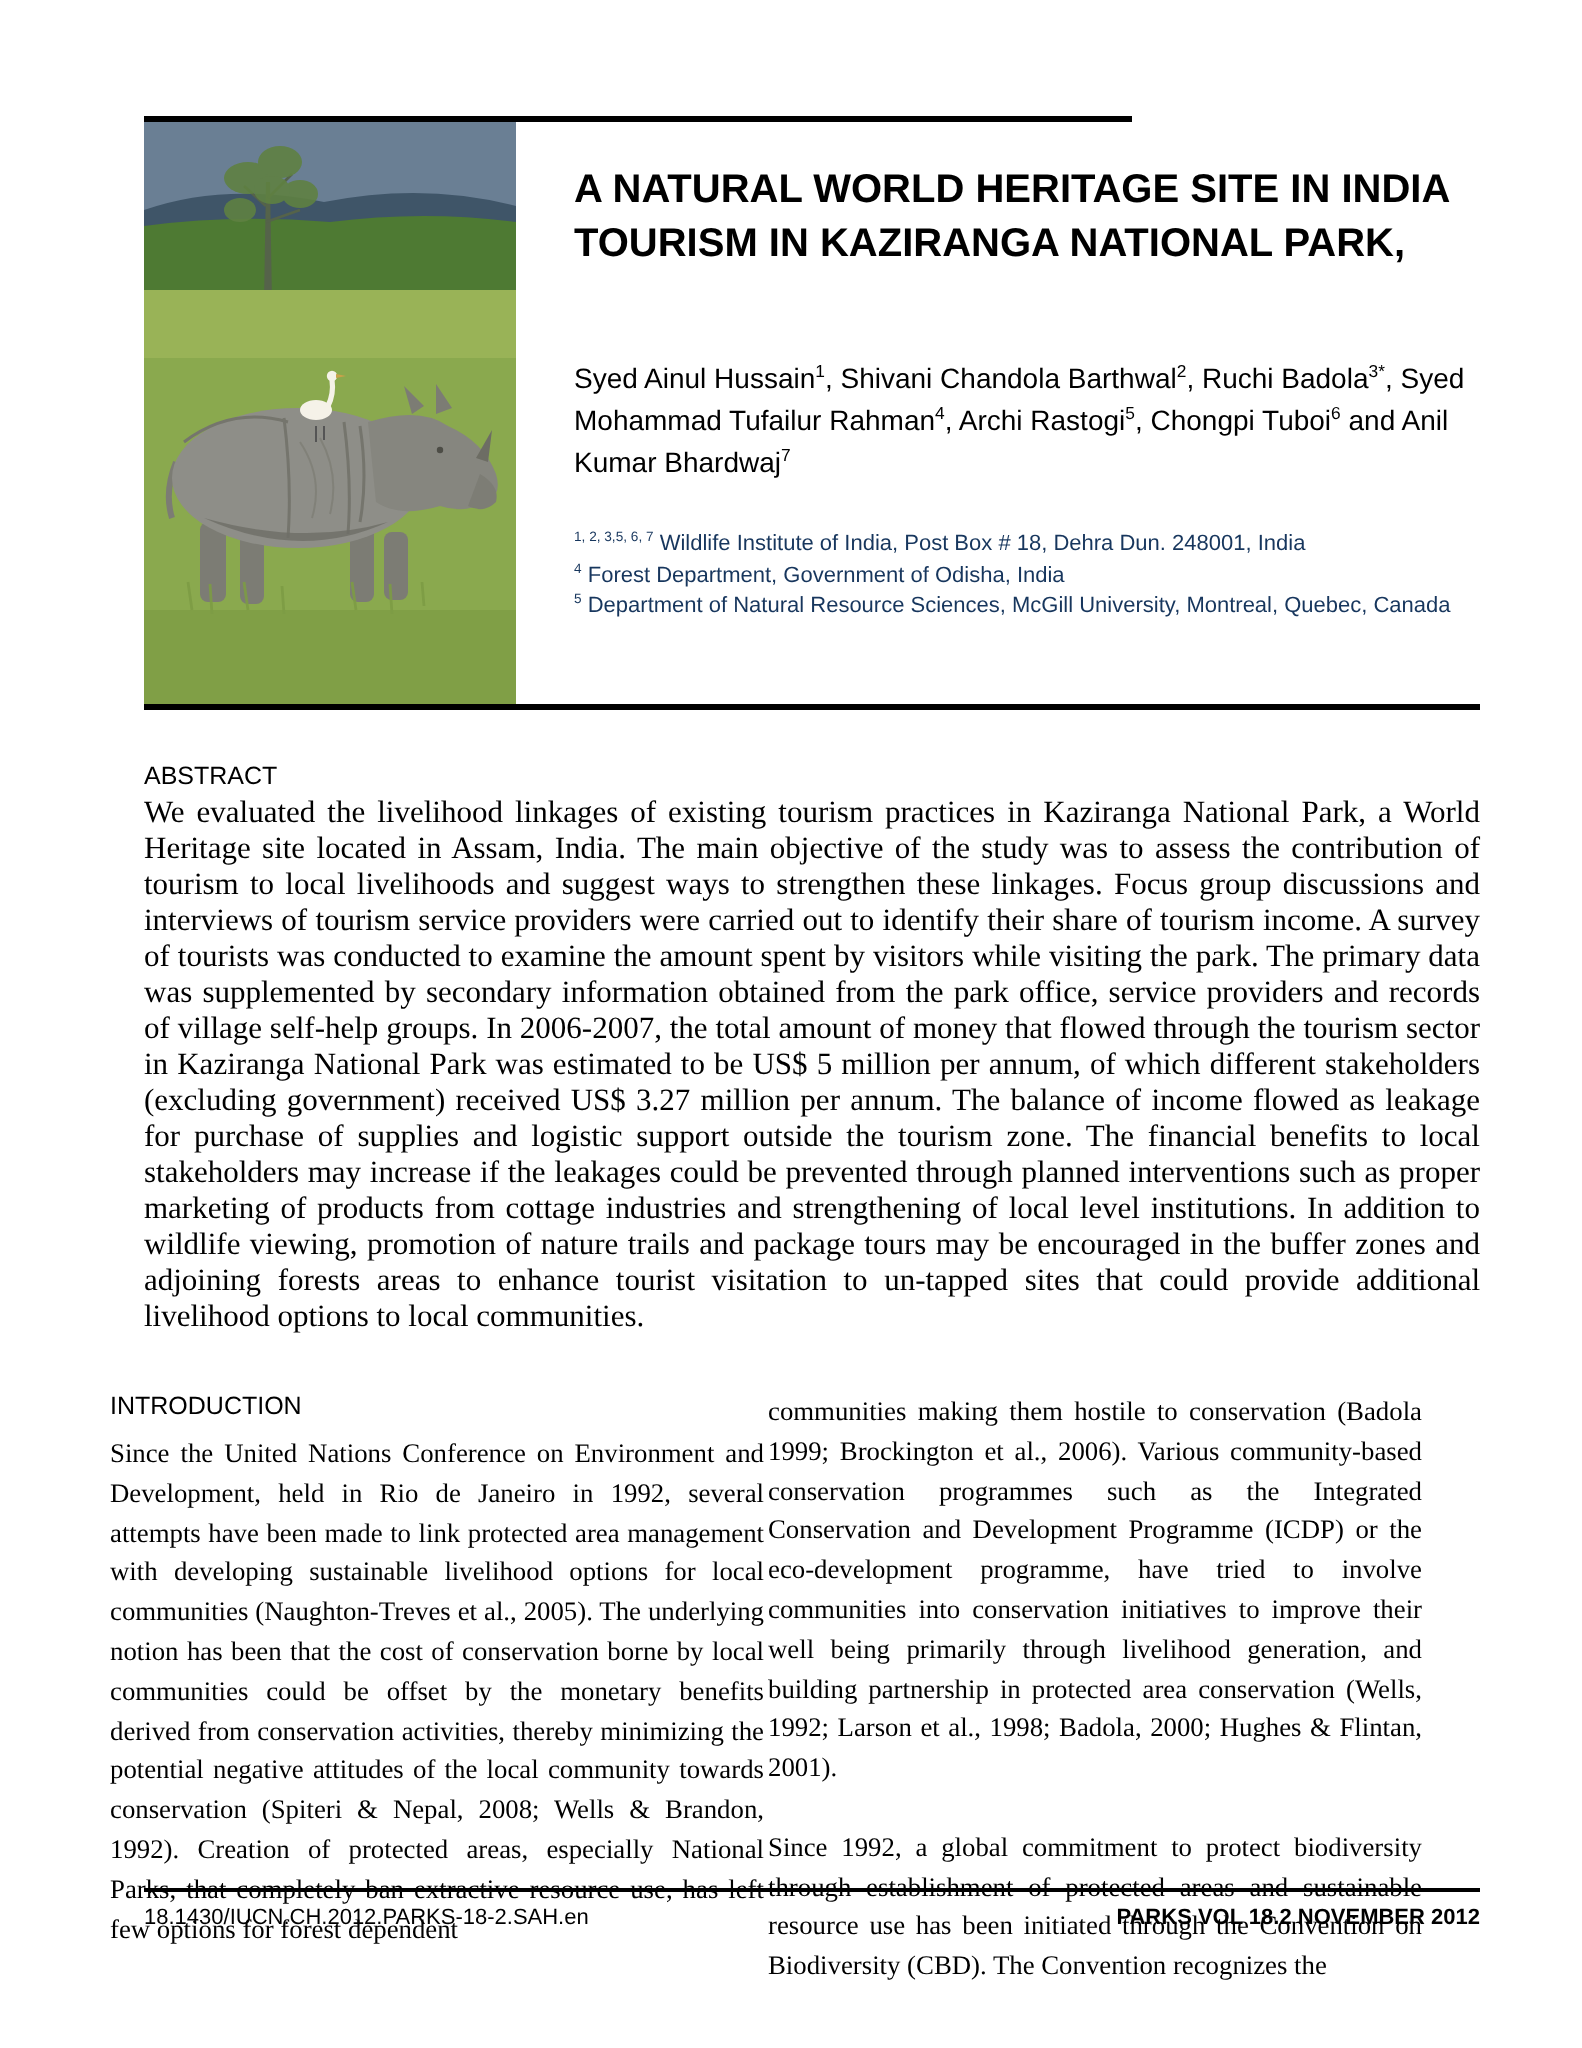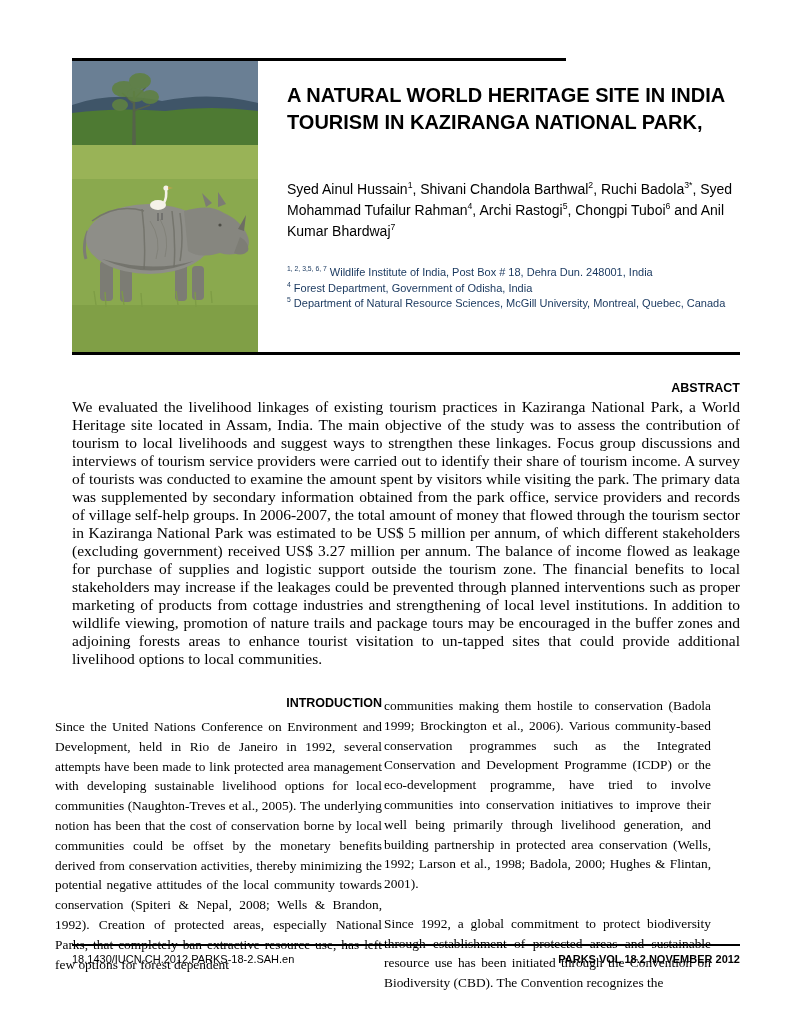--- a/index.html
+++ b/index.html
@@ -74,24 +74,23 @@
   }
 
   
   .abstract {
     position: absolute;
     left: 72px; top: 381px;
     width: 668px;
   }
   .section-heading {
     font-size: 12.5px;
-    font-weight: bold;
+    font-weight: normal;
     margin: 0 0 3px 0;
     font-family: "Liberation Sans", sans-serif;
-    text-align: right;
   }
   .abstract .body-text {
     margin: 0;
     font-family: "Liberation Serif", serif;
     font-size: 15.5px;
     line-height: 18px;
     text-align: justify;
   }
 
   

